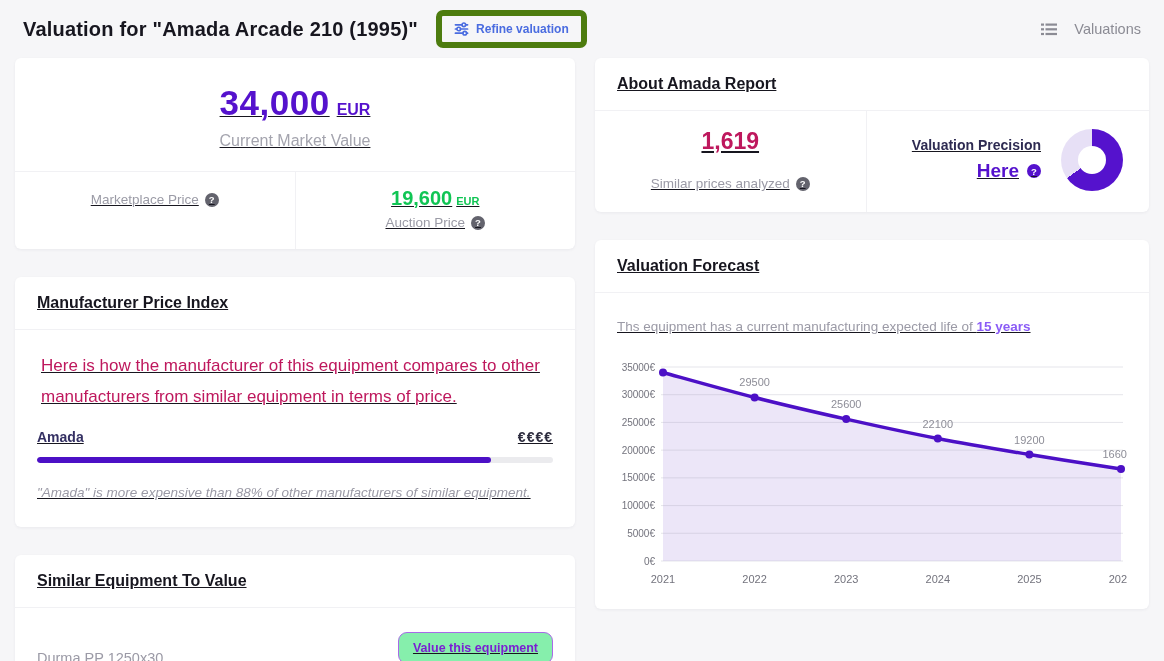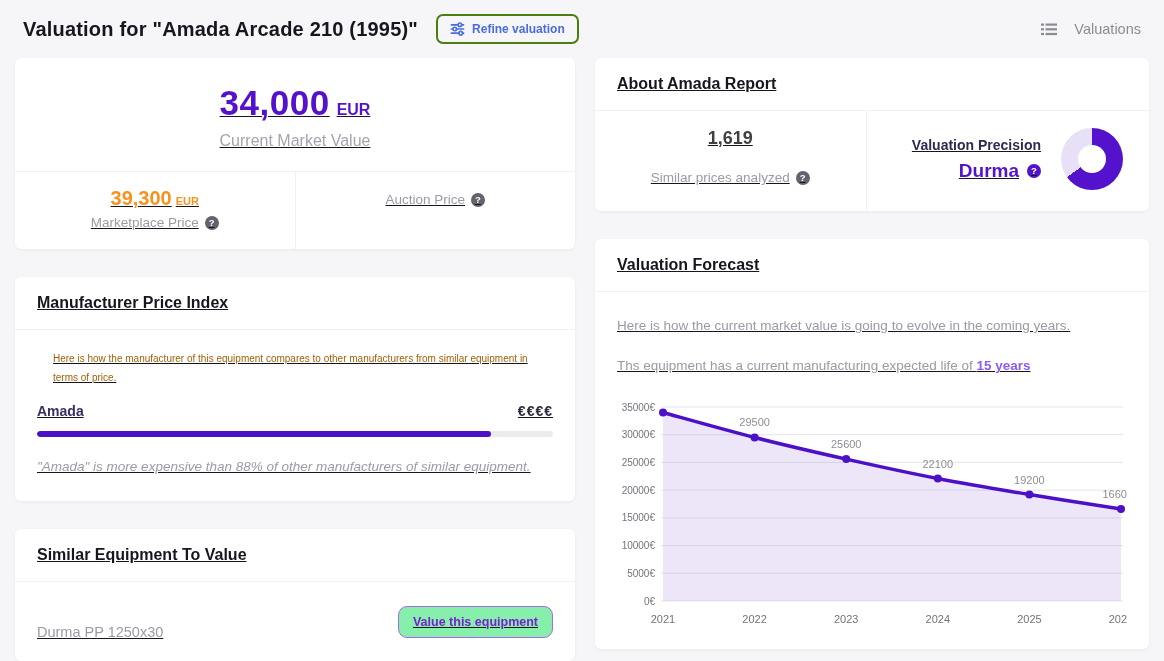--- a/index.html
+++ b/index.html
@@ -10,21 +10,21 @@
     font-family:"Liberation Sans", sans-serif;
     color:#17161f;
   }
   .page { width:1164px; height:661px; padding:0 15px; }
 
   
   .topbar { display:flex; align-items:center; height:58px; padding:0 8px; }
   .topbar h1 { margin:0; font-size:20px; font-weight:700; color:#17161f; letter-spacing:.2px; }
   .refine-btn {
     margin-left:18px; display:inline-flex; align-items:center; gap:7px;
-    color:#4a6ce0; border:2px solid #4d7c0f; border-radius:7px;
+    color:#4a6ce0; border:6px solid #4d7c0f; border-radius:7px;
     background:transparent; padding:6px 12px;
     font-size:12px; font-weight:700; cursor:pointer; font-family:inherit;
   }
   .valuations-link {
     margin-left:auto; display:inline-flex; align-items:center; gap:17px;
     color:#8b8b94; font-size:14.5px; cursor:pointer;
   }
 
   
   .cols { display:flex; gap:20px; align-items:flex-start; }
@@ -59,42 +59,42 @@
   }
   .qicon {
     width:14px; height:14px; border-radius:50%; background:#63636d; color:#fff;
     font-size:9.5px; font-weight:700; display:inline-flex;
     align-items:center; justify-content:center; cursor:pointer; flex:0 0 auto;
   }
   .qicon.purple { background:#5512cd; }
 
   
   .card-body { padding:20px 22px 22px; }
-  .desc { color:#a16207; font-size:10px; line-height:1.85; margin:0 16px 16px; }
+  .desc { color:#be185d; font-size:17px; line-height:1.85; margin:0 4px 16px; }
   .index-row { display:flex; justify-content:space-between; align-items:center;
                font-weight:700; font-size:14px; margin-bottom:12px; }
   .index-name  { color:#343063; }
   .index-price { color:#2c2b3d; letter-spacing:1px; }
   .track { height:6px; background:#ebebee; border-radius:4px; margin:0 0 18px; overflow:hidden; }
   .fill  { height:100%; border-radius:4px; background:#4c10c6; }
   .note  { font-style:italic; color:#9b9aa6; font-size:13.5px; line-height:1.8; margin:0; }
 
   
   .equip-row { display:flex; justify-content:space-between; align-items:center; padding:21px 22px; }
   .equip-name { color:#9b9aa6; font-size:14.5px;margin-top:21px; }
   .value-btn {
     color:#7a1fd2; border:1.5px solid #a86ae8; border-radius:9px; background:#86efac;
     padding:8px 14px; font-size:12.5px; font-weight:700; cursor:pointer; font-family:inherit;
   }
 
   
   .about-row  { display:flex; }
   .about-cell { flex:1; padding:17px 14px 21px; text-align:center; }
   .about-cell + .about-cell { border-left:1px solid #f1f1f4; }
-  .count { color:#404040; font-size:18px; font-weight:700; }
+  .count { color:#be185d; font-size:23px; font-weight:700; }
   .count-label { color:#9b9aa6; font-size:13.5px; margin-top:21px;
                  display:flex; justify-content:center; align-items:center; gap:6px; }
   .precision-cell { display:flex; align-items:center; justify-content:flex-end; gap:20px; padding-right:26px; }
   .precision-text { text-align:right; }
   .precision-label { font-weight:700; color:#2e2b52; font-size:14px; margin-bottom:7px; }
   .precision-value { color:#5512cd; font-size:19px; font-weight:700;
                      display:flex; justify-content:flex-end; align-items:center; gap:8px; }
   .donut { width:62px; height:62px; border-radius:50%; position:relative; }
   .donut::after { content:""; position:absolute; inset:17px; background:#fff; border-radius:50%; }
 
@@ -146,27 +146,27 @@
 
     <div class="col-left">
 
       <div class="card">
         <div class="value-hero">
           <span class="big-amount">34,000</span><span class="big-cur">EUR</span>
           <div class="hero-label">Current Market Value</div>
         </div>
         <div class="price-row">
           <div class="price-cell">
-            <div><span class="price-amt orange">39,300</span><span class="price-amt orange sm-cur">EUR</span></div>
             <div class="price-label">
               <span>Marketplace Price</span>
               <span class="qicon">?</span>
             </div>
           </div>
           <div class="price-cell">
+            <div><span class="price-amt green">19,600</span><span class="price-amt green sm-cur">EUR</span></div>
             <div class="price-label">
               <span>Auction Price</span>
               <span class="qicon">?</span>
             </div>
           </div>
         </div>
       </div>
 
       <div class="card">
         <div class="card-header">Manufacturer Price Index</div>
@@ -202,33 +202,32 @@
             <div class="count">1,619</div>
             <div class="count-label">
               <span>Similar prices analyzed</span>
               <span class="qicon">?</span>
             </div>
           </div>
           <div class="about-cell precision-cell">
             <div class="precision-text">
               <div class="precision-label">Valuation Precision</div>
               <div class="precision-value">
-                <span>Durma</span>
+                <span>Here</span>
                 <span class="qicon purple">?</span>
               </div>
             </div>
             <div class="donut" id="precision-donut" style="background: conic-gradient(rgb(85, 18, 205) 0deg, rgb(85, 18, 205) 65%, rgb(231, 224, 246) 65%, rgb(231, 224, 246) 100%);"></div>
           </div>
         </div>
       </div>
 
       <div class="card">
         <div class="card-header">Valuation Forecast</div>
         <div class="forecast-body">
-          <p>Here is how the current market value is going to evolve in the coming years.</p>
           <p><span>Ths equipment has a current manufacturing expected life of </span><strong>15 years</strong></p>
           <svg id="forecast-chart" width="510" height="238" viewBox="0 0 510 238">
               <path d="M46,17.542857142857144C61.266666666666666,21.700000000000003 107.06666666666666,34.7257142857143 137.6,42.485714285714295C168.13333333333333,50.24571428571429 198.66666666666666,57.26666666666667 229.2,64.10285714285715C259.73333333333335,70.93904761904761 290.26666666666665,77.59047619047618 320.8,83.50285714285714C351.33333333333337,89.4152380952381 381.8666666666667,94.49619047619046 412.4,99.57714285714285C442.9333333333333,104.65809523809523 488.73333333333335,111.58666666666666 504,113.98857142857142 L504,206 L46,206 Z" fill="#ece6f8"></path>
               <line x1="44" y1="206" x2="506" y2="206" stroke="rgba(160,160,180,0.28)" stroke-width="1"></line>
               <text x="38" y="209.5" text-anchor="end" class="axis-lbl">0€</text>
               <line x1="44" y1="178.28571428571428" x2="506" y2="178.28571428571428" stroke="rgba(160,160,180,0.28)" stroke-width="1"></line>
               <text x="38" y="181.78571428571428" text-anchor="end" class="axis-lbl">5000€</text>
               <line x1="44" y1="150.57142857142858" x2="506" y2="150.57142857142858" stroke="rgba(160,160,180,0.28)" stroke-width="1"></line>
               <text x="38" y="154.07142857142858" text-anchor="end" class="axis-lbl">10000€</text>
               <line x1="44" y1="122.85714285714286" x2="506" y2="122.85714285714286" stroke="rgba(160,160,180,0.28)" stroke-width="1"></line>

